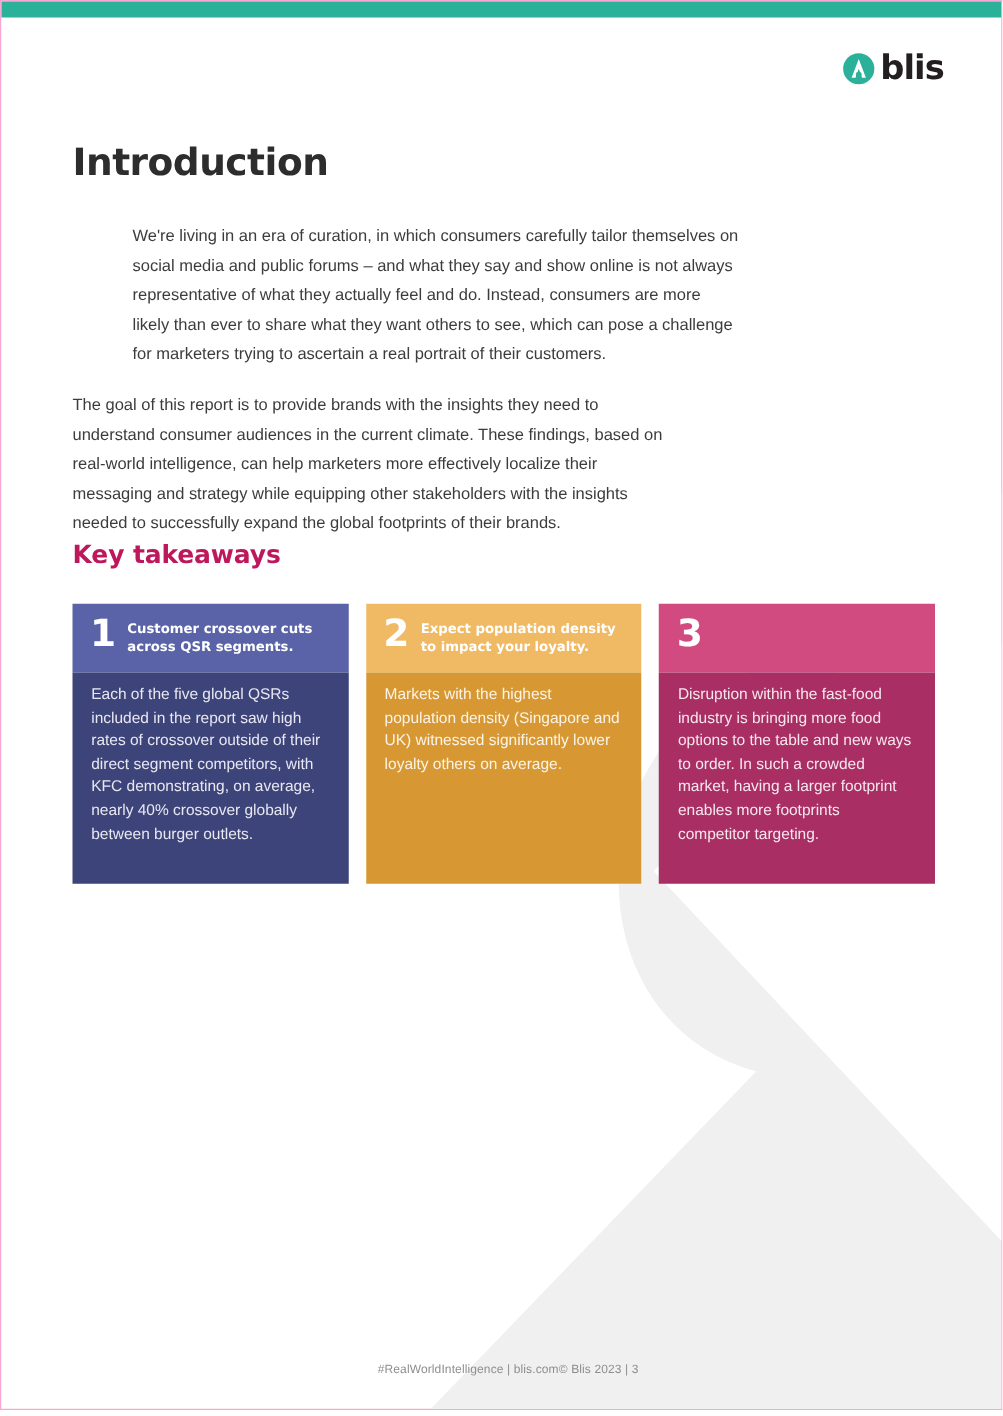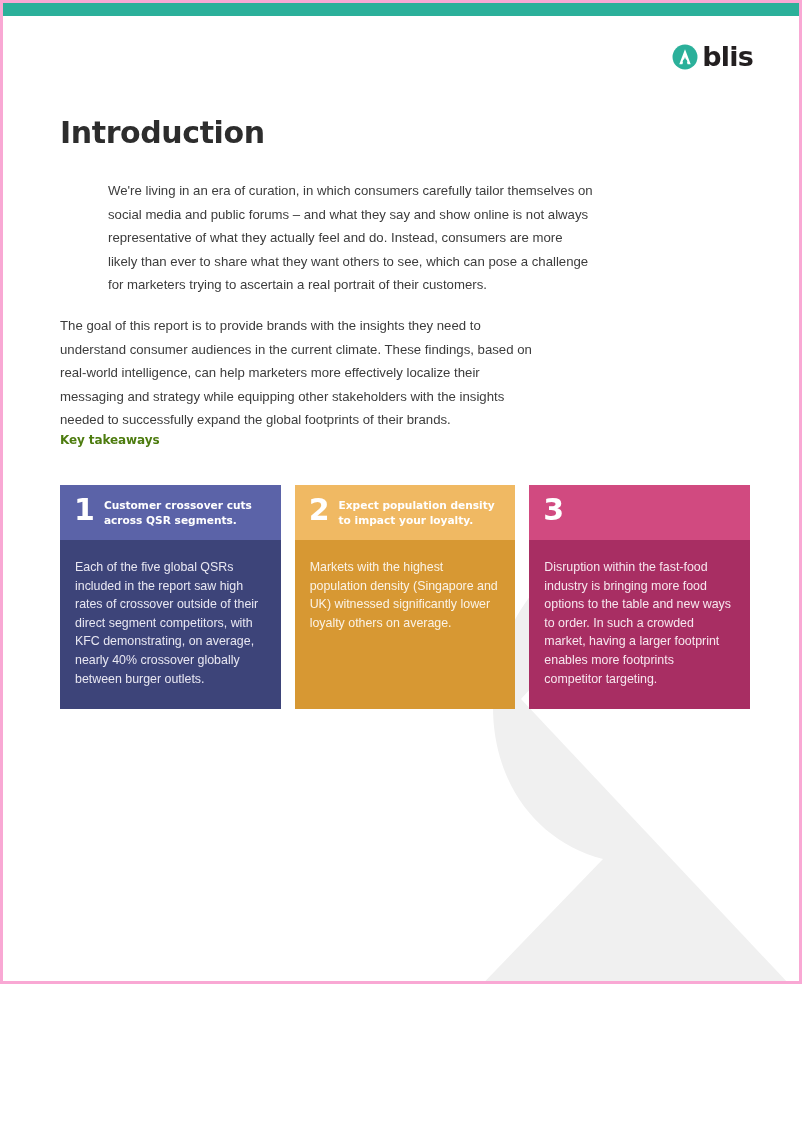--- a/index.html
+++ b/index.html
@@ -9,25 +9,25 @@
     background: #ffffff;
   }
   body {
     font-family: "Liberation Sans", sans-serif;
     -webkit-font-smoothing: antialiased;
   }
 
   .page {
     position: relative;
     width: 802px;
-    height: 984px;
+    height: 1128px;
     background: #ffffff;
     overflow: hidden;
     box-sizing: border-box;
-    border: 3px solid #f9a8d4;
+    border: 1px solid #f9a8d4;
     text-decoration: underline;
   }
 
   
   .top-bar {
     position: absolute;
     left: 0;
     top: 0;
     width: 802px;
     height: 13px;
@@ -104,24 +104,24 @@
   .body-block p {
     margin: 0;
   }
 
   h2.section-title {
     margin: 0;
     position: absolute;
     top: 430px;
     left: 0;
     font-family: "DejaVu Sans", sans-serif;
-    font-size: 12px;
+    font-size: 20px;
     font-weight: bold;
     letter-spacing: -0.1px;
-    color: #4d7c0f;
+    color: #be185d;
   }
 
   
   .cards {
     position: absolute;
     top: 482px;
     left: 0;
     width: 690px;
     display: flex;
     gap: 14px;
@@ -153,21 +153,21 @@
   .card-head-text {
     font-family: "DejaVu Sans", sans-serif;
     font-size: 10.6px;
     font-weight: bold;
     line-height: 14.5px;
     color: #ffffff;
     padding-top: 1px;
   }
   .card-body {
     flex: 1 1 auto;
-    padding: 18px 15px 18px 15px;
+    padding: 8px 15px 18px 15px;
     box-sizing: border-box;
     font-size: 12.4px;
     line-height: 18.6px;
     color: #f2eef3;
   }
 
   
 
   
   .footer {

